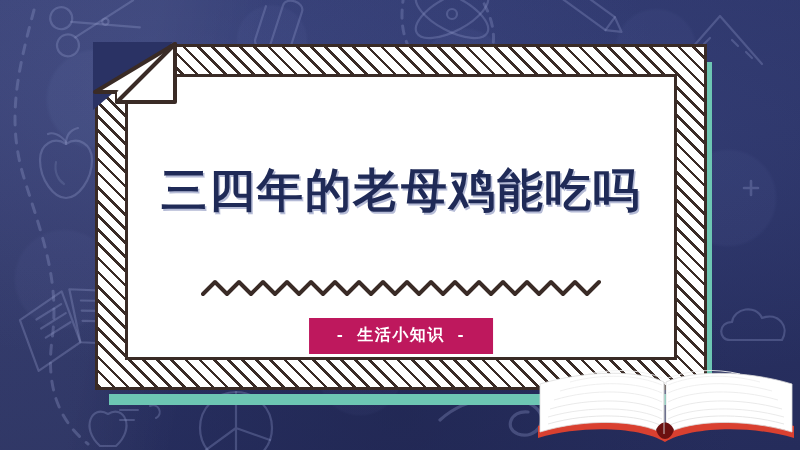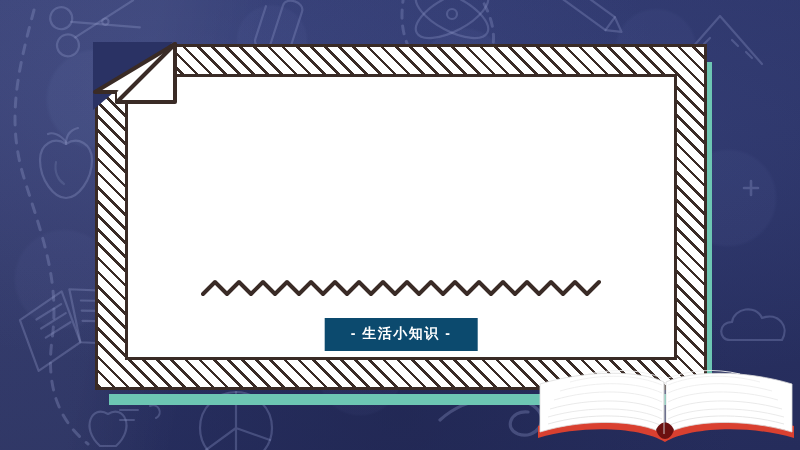--- a/index.html
+++ b/index.html
@@ -146,27 +146,28 @@
     position: absolute;
     left: 50%;
     transform: translateX(-50%);
     top: 200px;
   }
   .badge {
     position: absolute;
     left: 50%;
     transform: translateX(-50%);
     top: 240px;
-    background: #0c4a6e;
+    background: #be185d;
     color: #ffffff;
-    font-size: 14px;
+    font-size: 16px;
     font-weight: bold;
     letter-spacing: 1.5px;
     padding: 7px 26px 8px;
     white-space: nowrap;
+    font-family: Liberation Mono, monospace;
   }
 
   
   .book {
     position: absolute;
     left: 534px;
     top: 350px;
     width: 266px;
     height: 100px;
     z-index: 6;
@@ -280,20 +281,21 @@
 
     <div class="fold-cut"></div>
     <svg class="fold-flap" viewBox="0 0 86 74">
       <polygon points="82,2 82,60 24,60 24,50 2,50" fill="#ffffff" stroke="#3a2b26" stroke-width="4" stroke-linejoin="round"></polygon>
       <polygon points="82,2 24,60 24,50" fill="#ffffff"></polygon>
       <path d="M82 2 L24 60" stroke="#3a2b26" stroke-width="4" fill="none" stroke-linecap="round"></path>
     </svg>
 
     <div class="content">
 
+      <div class="title">三四年的老母鸡能吃吗</div>
 
       <svg class="zigzag" width="400" height="20" viewBox="0 0 400 20">
         <polyline points="2,16 14,4 26,16 38,4 50,16 62,4 74,16 86,4 98,16 110,4 122,16 134,4 146,16 158,4 170,16 182,4 194,16 206,4 218,16 230,4 242,16 254,4 266,16 278,4 290,16 302,4 314,16 326,4 338,16 350,4 362,16 374,4 386,16 398,4" fill="none" stroke="#3a2b26" stroke-width="4" stroke-linecap="round" stroke-linejoin="round"></polyline>
       </svg>
 
       <div class="badge">- 生活小知识 -</div>
     </div>
   </div>
 
   <svg class="book" viewBox="0 0 266 100">

